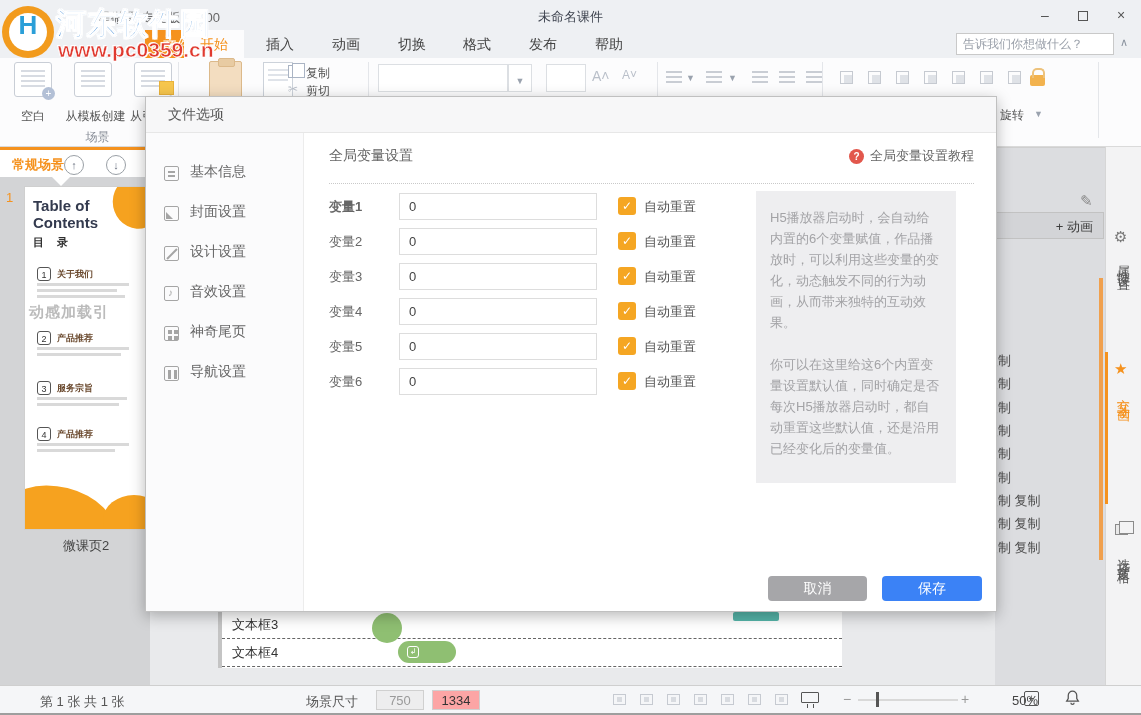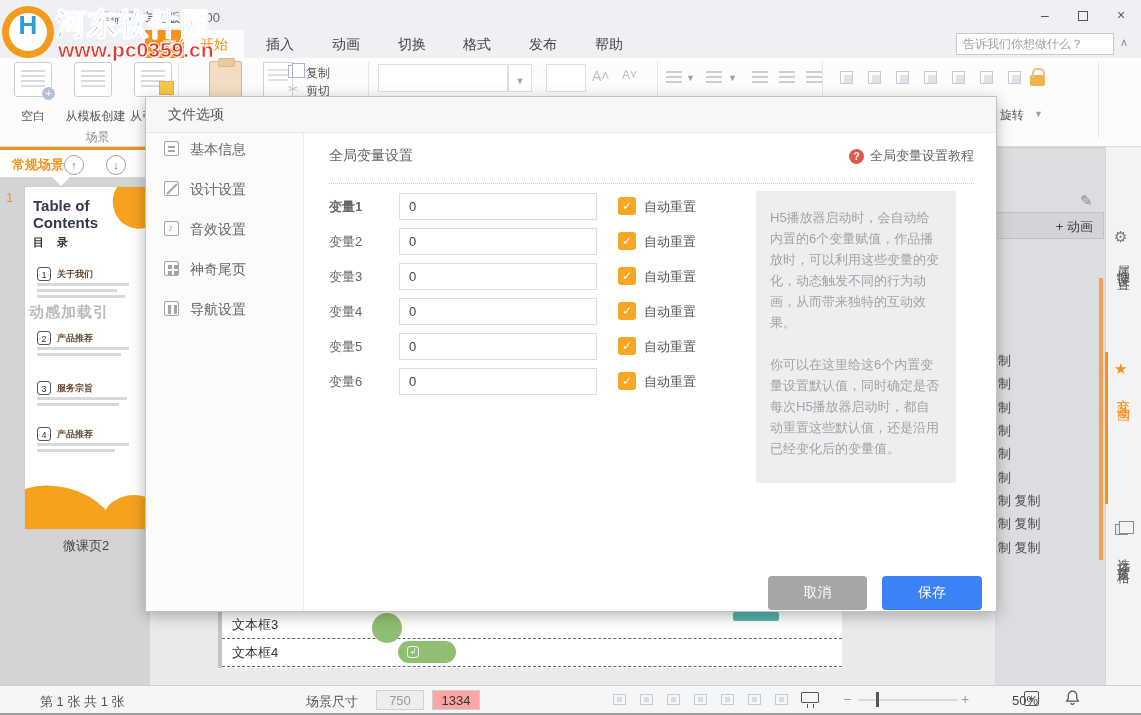--- a/index.html
+++ b/index.html
@@ -104,21 +104,21 @@
   .zoom-track { left:858px; top:698px; width:100px; height:2px; background:#d9d9d9; }
   .zoom-thumb { left:876px; top:691px; width:3px; height:15px; background:#555; }
   .fit-ic { left:1024px; top:690px; width:15px; height:15px; border:1.5px solid #555; border-radius:2px; color:#555; font-size:10px; line-height:13px; text-align:center; }
   .btm-strip { left:0; top:713px; width:1141px; height:2px; background:#9e9e9e; }
 
   
   .dialog { left:145px; top:96px; width:852px; height:516px; background:#fff; border:1px solid #c0c0c0; box-shadow:0 4px 14px rgba(0,0,0,.28); z-index:30; }
   .dlg-title { position:absolute; left:0; top:0; right:0; height:36px; background:#f7f7f8; border-bottom:1px solid #e7e7e7; }
   .dlg-title span { position:absolute; left:22px; top:9px; font-size:14px; color:#555; }
   .dlg-side { position:absolute; left:0; top:36px; bottom:0; width:158px; background:#fbfbfc; border-right:1px solid #ececec; padding-top:8px; }
-  .dlg-item { display:flex; align-items:flex-start; height:40px; padding-left:18px; gap:11px; font-size:14px; color:#666; cursor:default; }
+  .dlg-item { display:flex; align-items:flex-end; height:40px; padding-left:18px; gap:11px; font-size:14px; color:#666; cursor:default; }
   .dlg-item.active { color:#F5921E; }
   .dlg-ic { position:relative; width:15px; height:15px; border:1px solid #a5a5a5; border-radius:2px; flex:none; }
   .dlg-item.active .dlg-ic { border-color:#F5921E; }
   .ic-info::before { content:""; position:absolute; left:3px; right:3px; top:4px; height:2px; background:#a5a5a5; box-shadow:0 4px 0 #a5a5a5; }
   .ic-cover::before { content:""; position:absolute; left:1px; bottom:1px; border-left:7px solid #a5a5a5; border-top:7px solid transparent; }
   .ic-design::before { content:""; position:absolute; left:0; top:6px; width:14px; height:2px; background:#a5a5a5; transform:rotate(-45deg); }
   .ic-sound::before { content:"♪"; position:absolute; left:3px; top:0; font-size:10px; color:#a5a5a5; }
   .ic-magic::before { content:""; position:absolute; left:3px; top:3px; width:4px; height:4px; background:#a5a5a5; box-shadow:6px 0 0 #a5a5a5,0 6px 0 #a5a5a5,6px 6px 0 #a5a5a5; }
   .ic-nav::before { content:""; position:absolute; left:3px; top:3px; width:3px; height:9px; background:#a5a5a5; box-shadow:6px 0 0 #a5a5a5; }
   .ic-agent::before { content:""; position:absolute; left:4px; top:2px; width:5px; height:5px; border:1px solid #a5a5a5; border-radius:50%; }
@@ -128,36 +128,37 @@
   .tutorial { position:absolute; right:22px; top:50px; display:flex; align-items:center; gap:6px; font-size:13px; color:#666; cursor:pointer; }
   .q-circ { width:15px; height:15px; border-radius:50%; background:#E2574C; color:#fff; font-size:10px; font-weight:bold; text-align:center; line-height:15px; }
   .dlg-dots { position:absolute; left:183px; right:22px; top:86px; border-top:1px dotted #c9c9c9; }
   .var-lbl { position:absolute; left:183px; width:60px; height:27px; line-height:27px; font-size:13px; color:#666; }
   .var-input { position:absolute; left:253px; width:198px; height:27px; border:1px solid #ddd; font-size:13px; color:#444; padding-left:9px; background:#fff; }
   .chk { position:absolute; left:472px; width:18px; height:18px; background:#F5A623; border-radius:3px; color:#fff; font-size:12px; text-align:center; line-height:18px; }
   .chk::after { content:"✓"; }
   .auto-lbl { position:absolute; left:498px; height:27px; line-height:27px; font-size:13px; color:#555; }
   .helpbox { position:absolute; left:610px; top:94px; width:200px; height:292px; background:#eeeef0; padding:16px 14px; font-size:13px; color:#a3a3a6; line-height:1.62; }
   .helpbox p + p { margin-top:21px; }
-  .dlg-btn { position:absolute; top:479px; width:100px; height:34px; border:none; border-radius:4px; color:#fff; font-size:14px; font-family:Liberation Mono, monospace; cursor:pointer; }
+  .dlg-btn { position:absolute; top:479px; width:100px; height:25px; border:none; border-radius:4px; color:#fff; font-size:14px; font-family:Liberation Mono, monospace; cursor:pointer; }
   .btn-cancel { left:622px; width:99px; background:#a6a6a9; }
   .btn-save { left:736px; background:#3b82f6; }
 
   
   .wm { z-index:50; pointer-events:none; }
   .wm-logo { left:2px; top:6px; width:52px; height:52px; border-radius:50%; background:#f29b1d; }
   .wm-logo::before { content:""; position:absolute; left:7px; top:7px; width:38px; height:38px; border-radius:50%; background:#fff; }
   .wm-logo::after { content:"H"; position:absolute; left:0; top:4px; width:52px; text-align:center; font-size:26px; font-weight:bold; color:#2b9fd8; }
   .wm-name { left:56px; top:4px; font-size:30px; font-weight:bold; color:#2d7fd3; -webkit-text-stroke:1px #fff; text-shadow:1px 1px 0 #fff,-1px -1px 0 #fff,1px -1px 0 #fff,-1px 1px 0 #fff; letter-spacing:1px; }
   .wm-url { left:58px; top:38px; font-size:21px; font-weight:bold; color:#e03a30; -webkit-text-stroke:0.5px #fff; text-shadow:1px 1px 0 #fff,-1px -1px 0 #fff; }
 </style>
 </head>
 <body>
 
 <div class="abs titlebar">
+  <div class="abs doc-title">未命名课件</div>
   <div class="abs app-title">星微课-专业版 2.9.00</div>
   <div class="abs winbtn" style="left:1030px;">–</div>
   <div class="abs winbtn" style="left:1068px;"><span class="maxbox"></span></div>
   <div class="abs winbtn" style="left:1106px;">×</div>
 </div>
 
 <div class="abs tabrow">
   <span class="abs qicon" style="left:30px;">▥</span>
   <span class="abs qicon" style="left:54px;">⚙</span>
   <span class="abs qicon" style="left:78px;">⊡</span>
@@ -331,20 +332,24 @@
 <div class="abs dialog">
   <div class="dlg-title">
     <span>文件选项</span>
   </div>
   <div class="dlg-side">
     <div class="dlg-item">
         <span class="dlg-ic ic-info"></span>
         <span>基本信息</span>
       </div>
     <div class="dlg-item">
+        <span class="dlg-ic ic-cover"></span>
+        <span>封面设置</span>
+      </div>
+    <div class="dlg-item">
         <span class="dlg-ic ic-design"></span>
         <span>设计设置</span>
       </div>
     <div class="dlg-item">
         <span class="dlg-ic ic-sound"></span>
         <span>音效设置</span>
       </div>
     <div class="dlg-item">
         <span class="dlg-ic ic-magic"></span>
         <span>神奇尾页</span>

